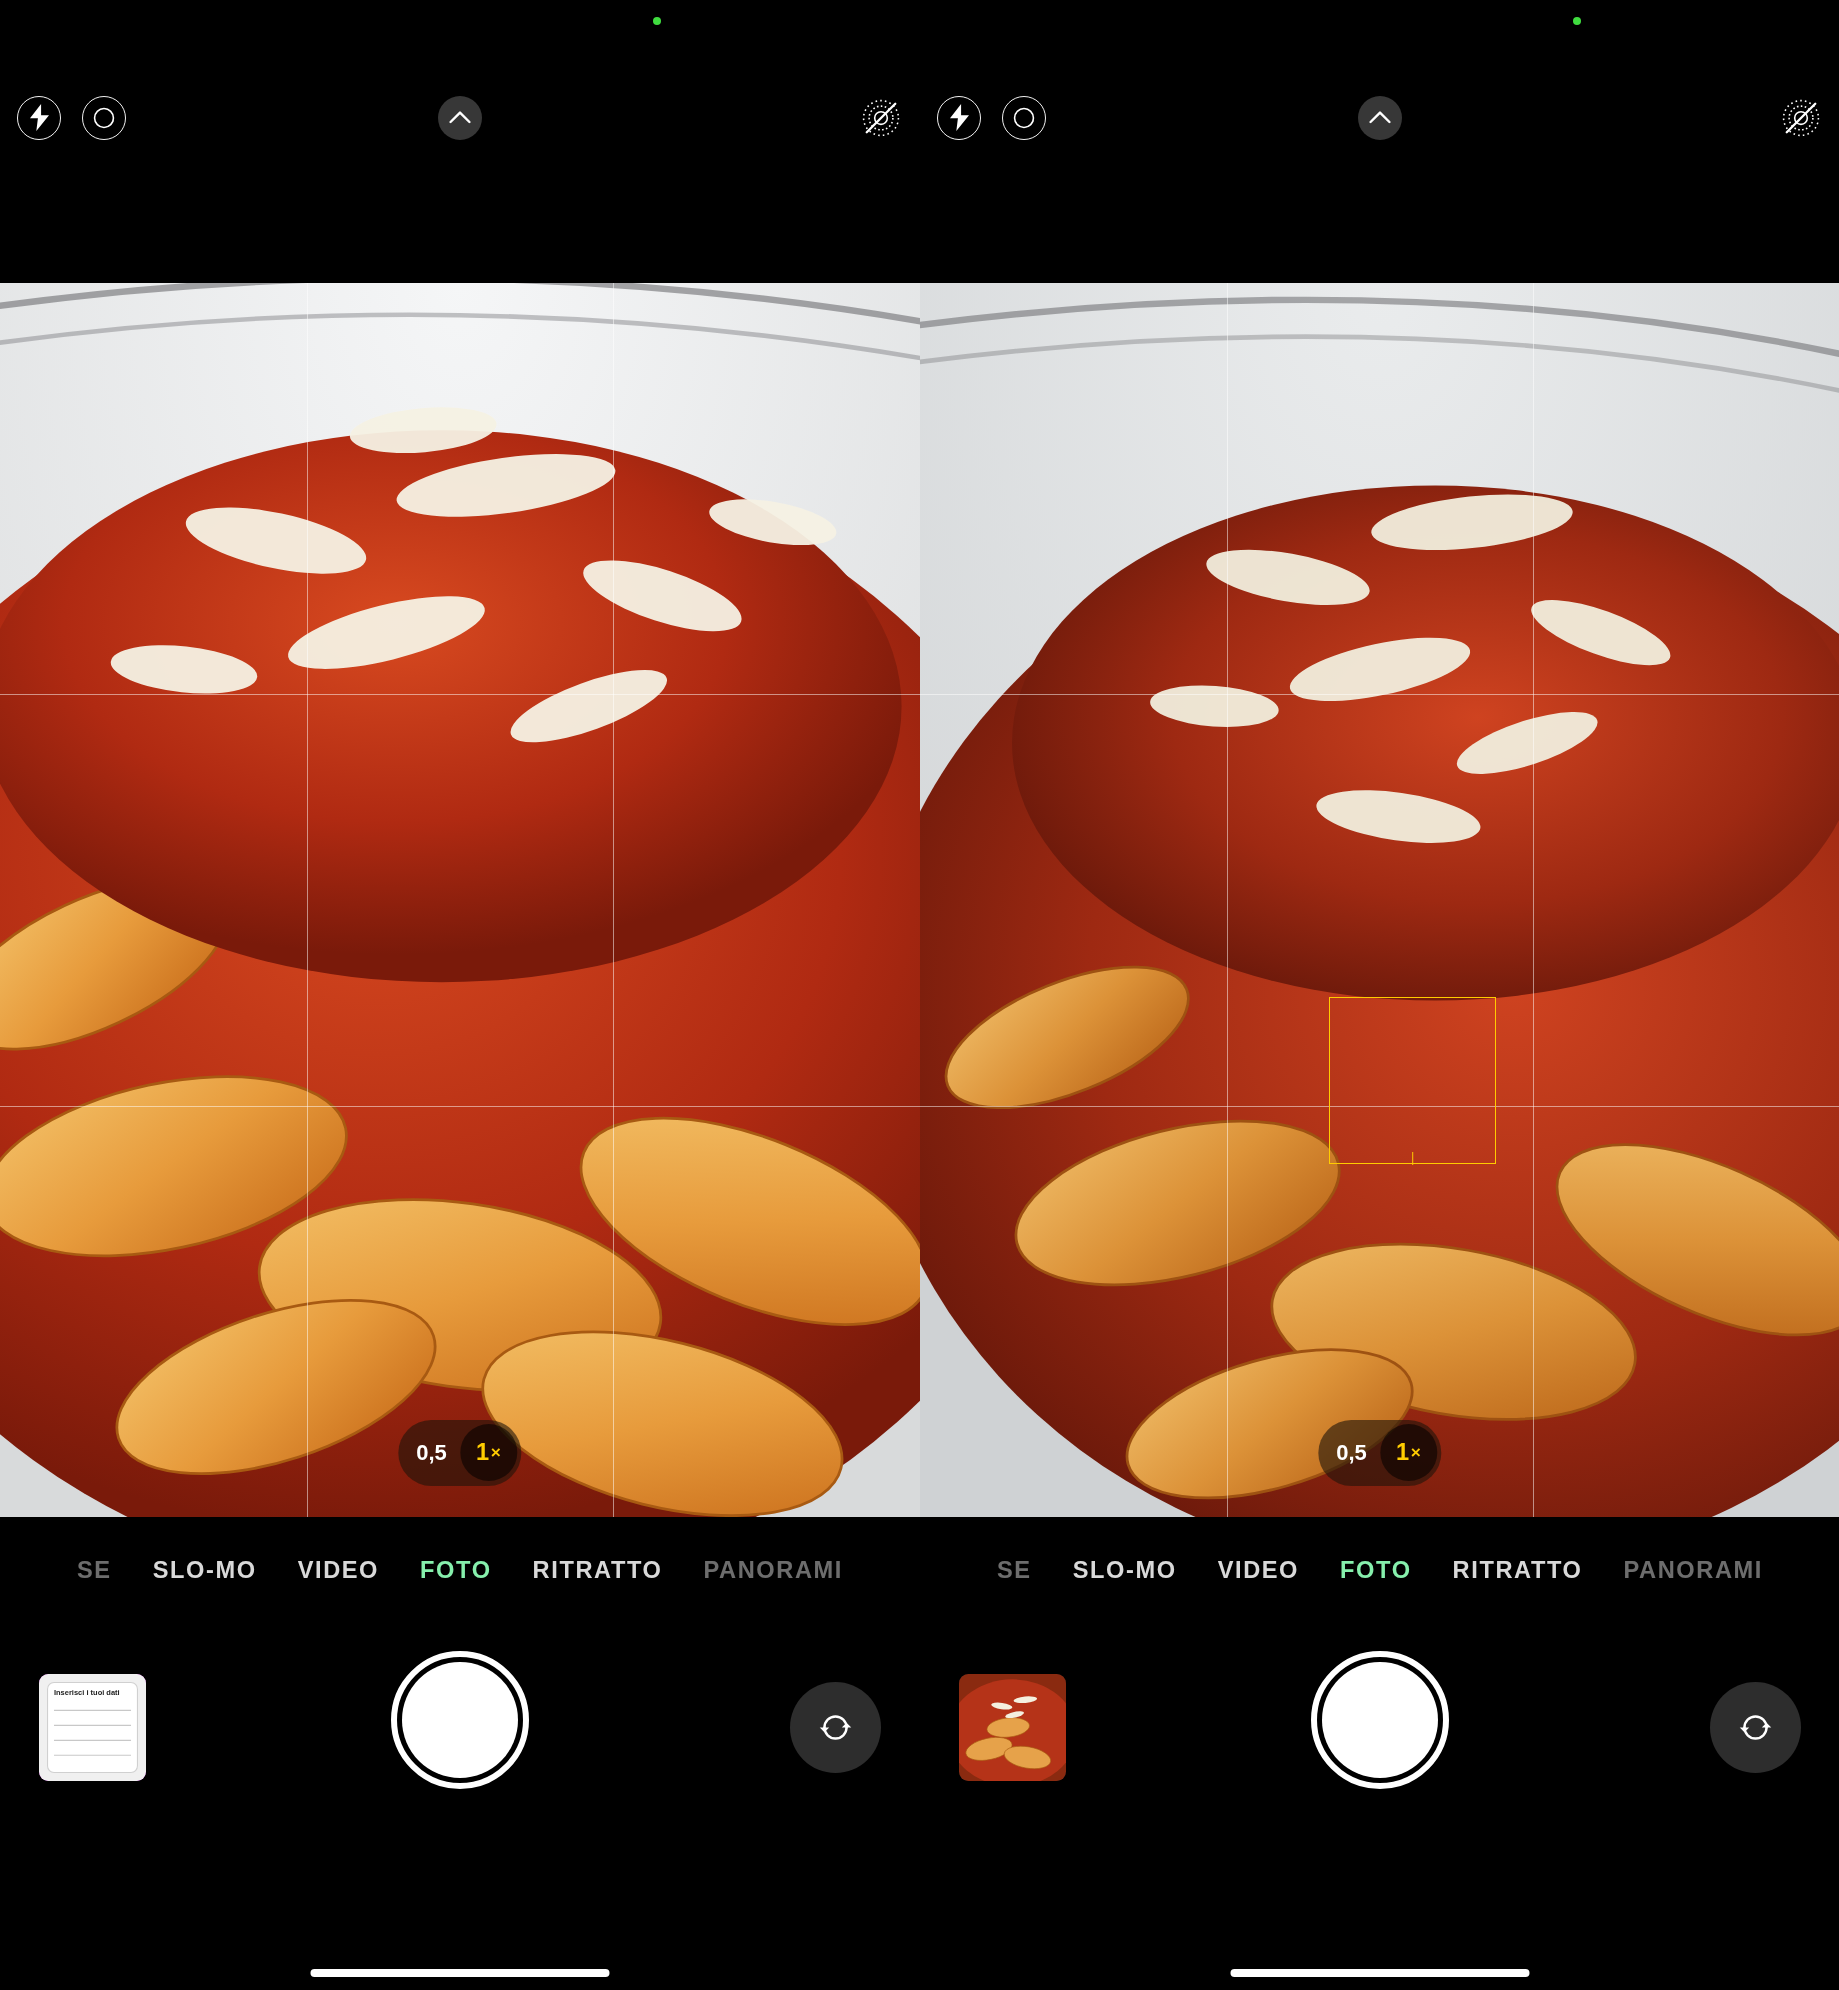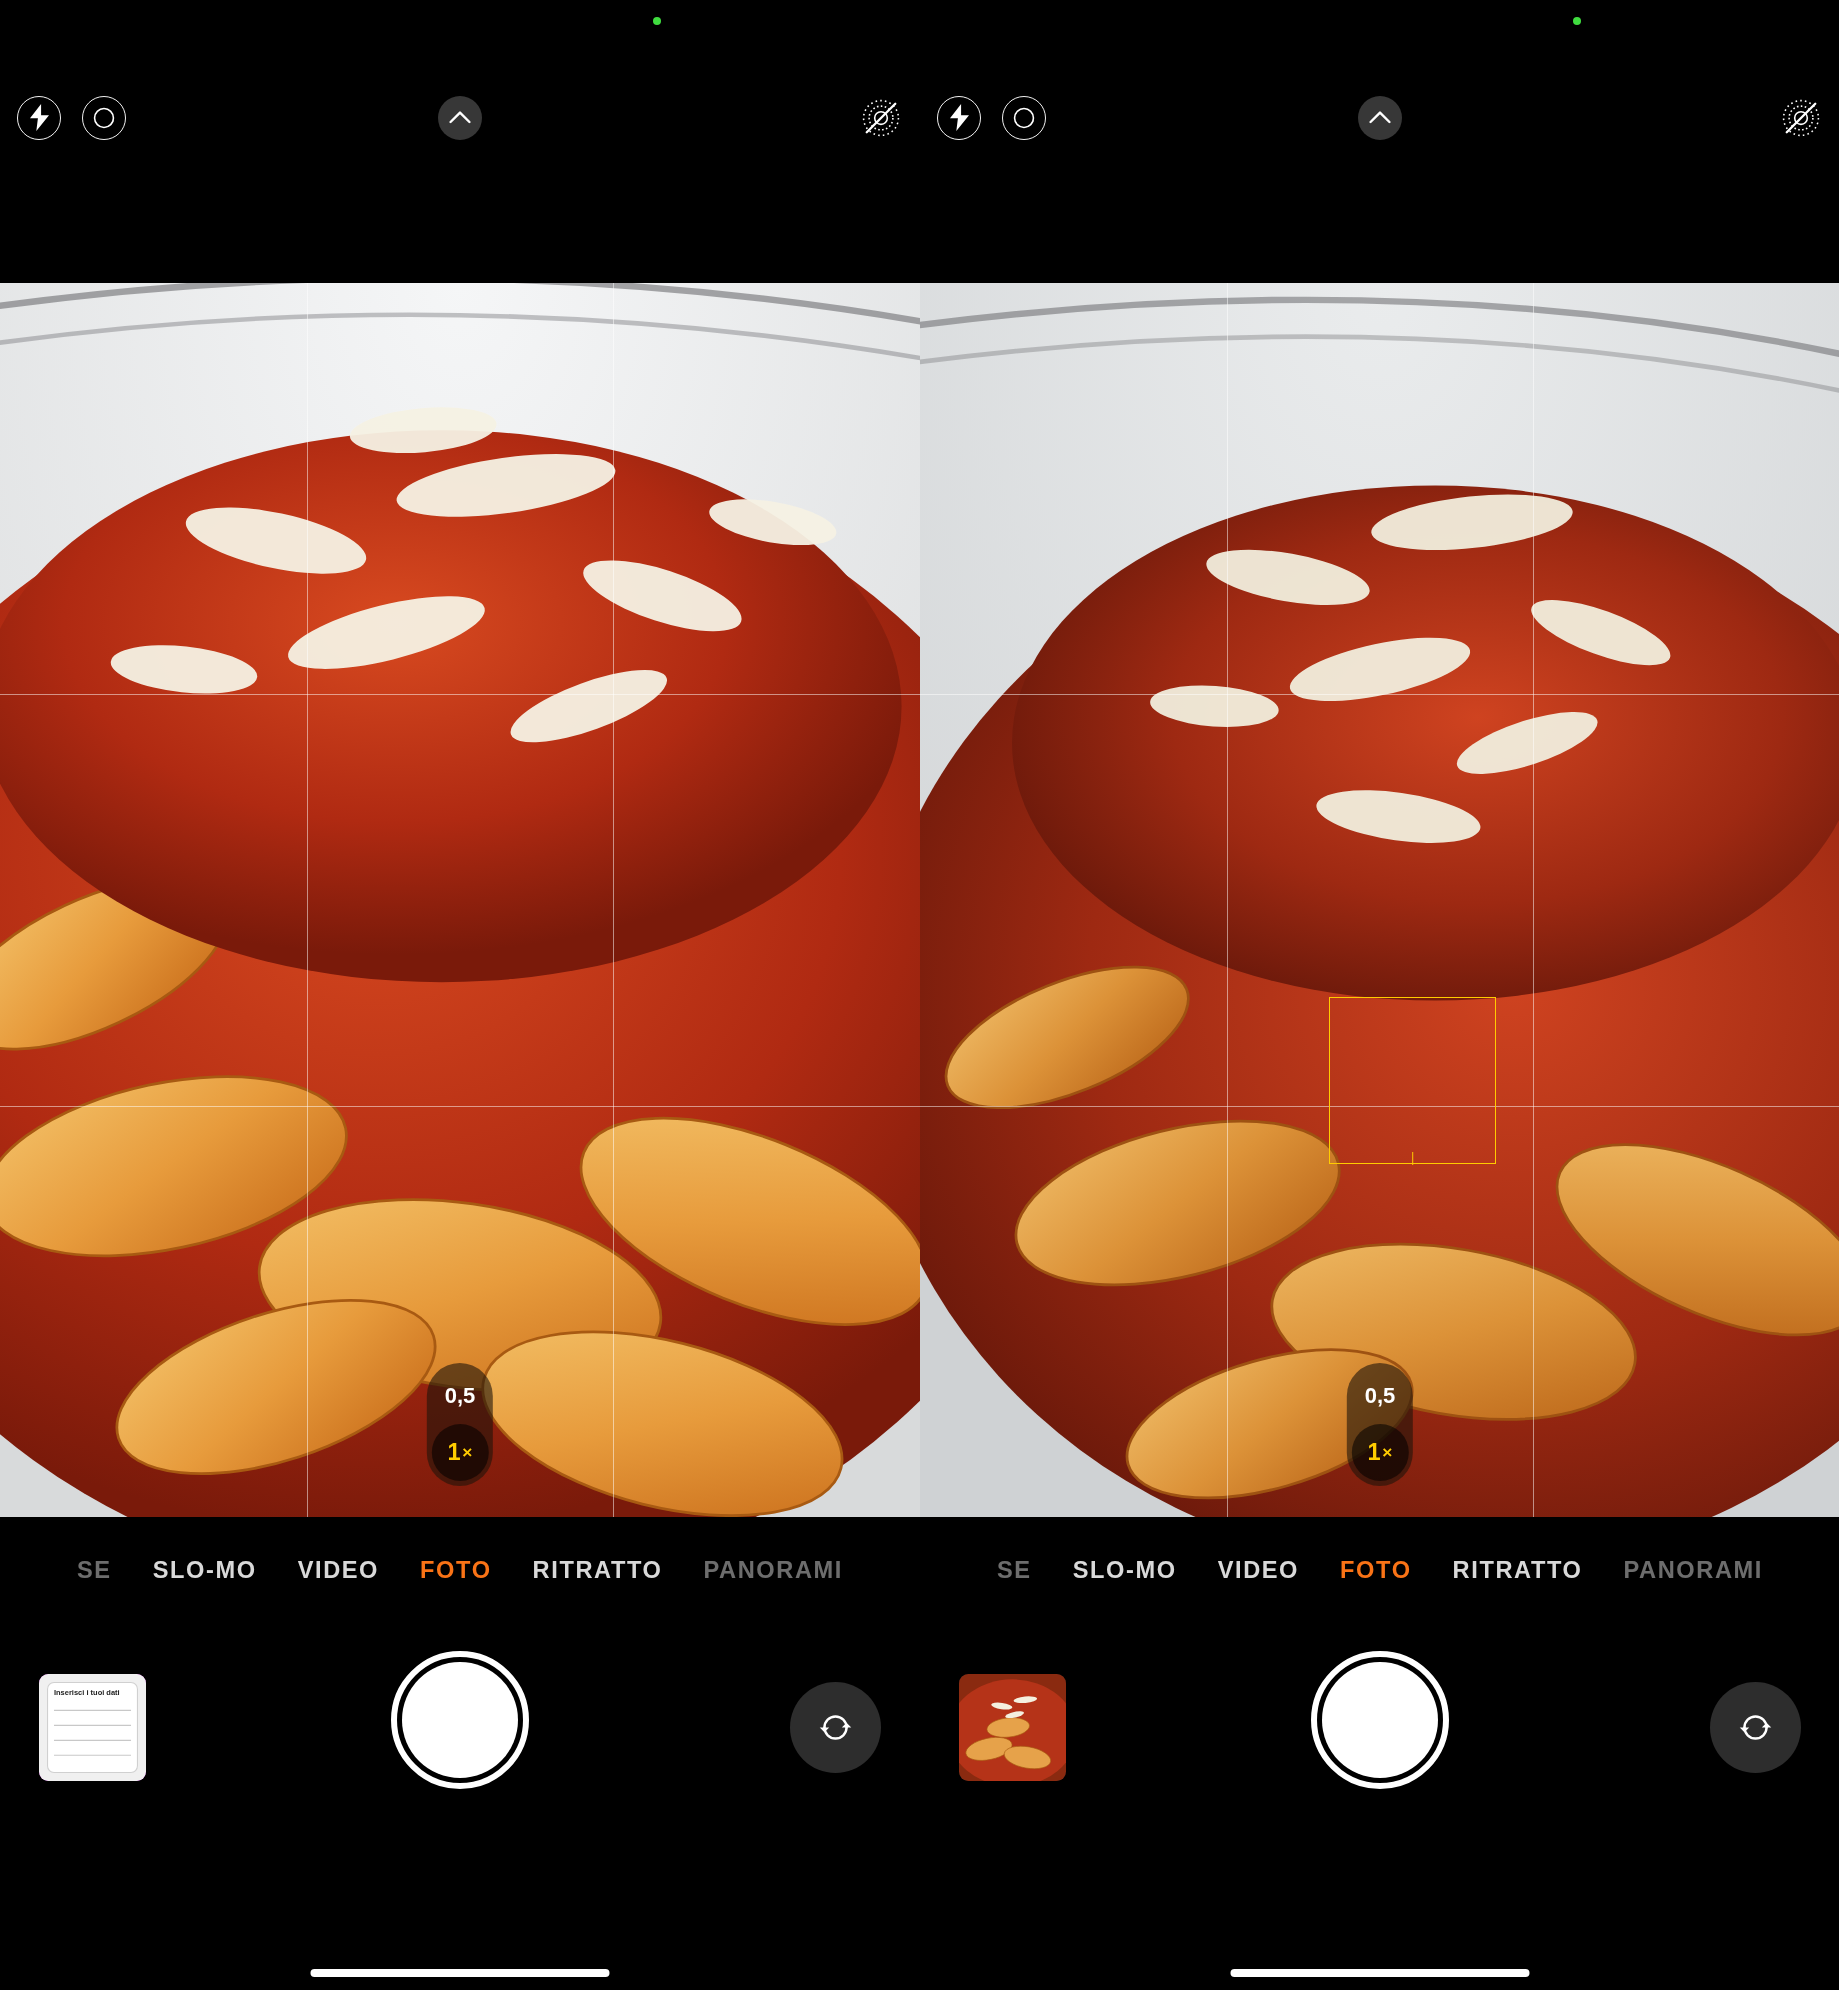--- a/index.html
+++ b/index.html
@@ -19,34 +19,34 @@
   
   .vf { position: absolute; top: 283px; left: 0; right: 0; height: 1234px; overflow: hidden; }
   .vf-img { position: absolute; inset: 0; }
   .grid-l { position: absolute; background: rgba(255,255,255,0.5); }
   .gv1 { left: 33.333%; top: 0; width: 0.8px; height: 100%; }
   .gv2 { left: 66.666%; top: 0; width: 0.8px; height: 100%; }
   .gh1 { top: 33.333%; left: 0; height: 0.8px; width: 100%; }
   .gh2 { top: 66.666%; left: 0; height: 0.8px; width: 100%; }
 
   
-  .zoom-pill { position: absolute; left: 50%; transform: translateX(-50%); bottom: 31px; display: flex; align-items: center; background: rgba(30,20,10,.6); border-radius: 35px; padding: 4.7px; flex-direction: column; }
+  .zoom-pill { position: absolute; left: 50%; transform: translateX(-50%); bottom: 31px; display: flex; align-items: center; background: rgba(30,20,10,.6); border-radius: 35px; padding: 4.7px; }
   .zoom-item { width: 57px; height: 57px; border-radius: 50%; display: flex; align-items: center; justify-content: center; font-weight: 600; font-size: 22px; }
   .zoom-sel { background: rgba(0,0,0,.55); color: #ffcc00; font-size: 23.6px; }
   .zoom-x { color: #ffcc00; font-size: 17.3px; margin-left: 1.6px; font-weight: 700; }
 
   
   .focus-box { position: absolute; width: 167px; height: 167px; border: 1.6px solid #ffcc00; }
   .focus-box::after { content: ""; position: absolute; bottom: -1.6px; left: 50%; transform: translateX(-50%); width: 1.6px; height: 12.6px; background: #ffcc00; }
 
   
   .modes { position: absolute; top: 1557px; left: 0; right: 0; height: 47px; display: flex; align-items: flex-start; justify-content: center; gap: 41px; font-size: 23.6px; letter-spacing: 1.6px; font-weight: 600; color: rgba(255,255,255,.85); overflow: hidden; }
   .mode-cut-l { opacity: .5; }
   .mode-cut-r { opacity: .5; }
-  .mode-sel { color: #f97316; }
+  .mode-sel { color: #86efac; }
 
   
   .bottom { position: absolute; top: 1643px; left: 0; right: 0; height: 157px; }
   .thumb { position: absolute; left: 39px; top: 31px; width: 107px; height: 107px; border-radius: 9.4px; overflow: hidden; background: #222; }
   .thumb-inner { position: absolute; inset: 0; }
   .shutter-ring { position: absolute; left: 50%; top: 7.9px; transform: translateX(-50%); width: 138px; height: 138px; border: 6.3px solid #fff; border-radius: 50%; display: flex; align-items: center; justify-content: center; }
   .shutter { width: 116px; height: 116px; background: #fff; border-radius: 50%; }
   .flip-btn { position: absolute; right: 39px; top: 39px; width: 91px; height: 91px; border-radius: 50%; background: #2d2d2d; display: flex; align-items: center; justify-content: center; }
 
   

